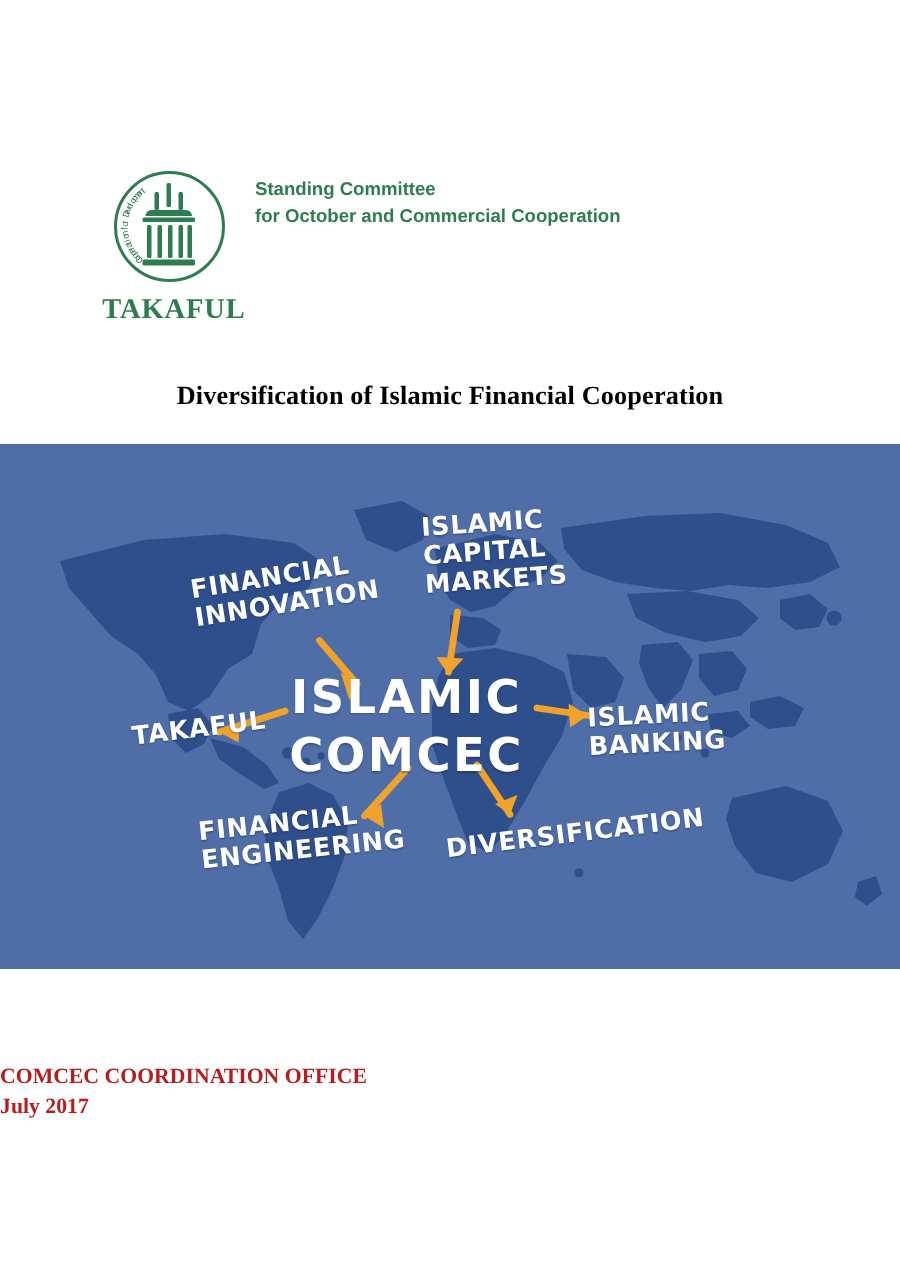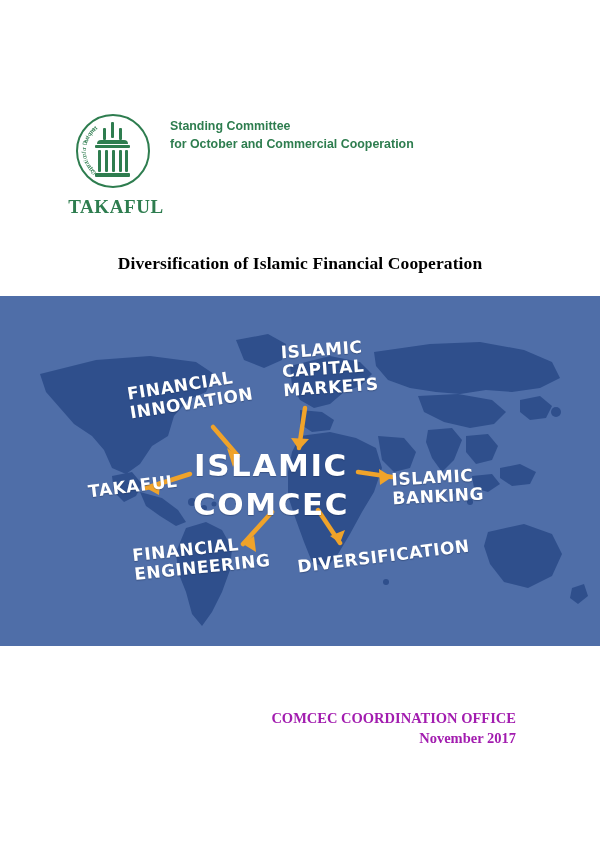--- a/index.html
+++ b/index.html
@@ -176,25 +176,25 @@
     height: 350px;
     pointer-events: none;
   }
 
   
   .footer {
     position: absolute;
     top: 708px;
     left: 0;
     width: 516px;
-    text-align: right;
+    text-align: left;
     font-family: "Liberation Serif", serif;
     font-size: 14.5px;
     font-weight: bold;
-    color: #a21caf;
+    color: #b91c1c;
     line-height: 1.4;
   }
 </style>
 </head>
 <body>
 
 <div class="page">
 
   <div class="header">
 
@@ -352,16 +352,16 @@
     </div>
 
     <div class="cover-label lbl-center lbl-core">
       <div>ISLAMIC</div>
       <div>COMCEC</div>
     </div>
   </div>
 
   <div class="footer">
     <div>COMCEC COORDINATION OFFICE</div>
-    <div>November 2017</div>
+    <div>July 2017</div>
   </div>
 
 </div>
 
 </body></html>

